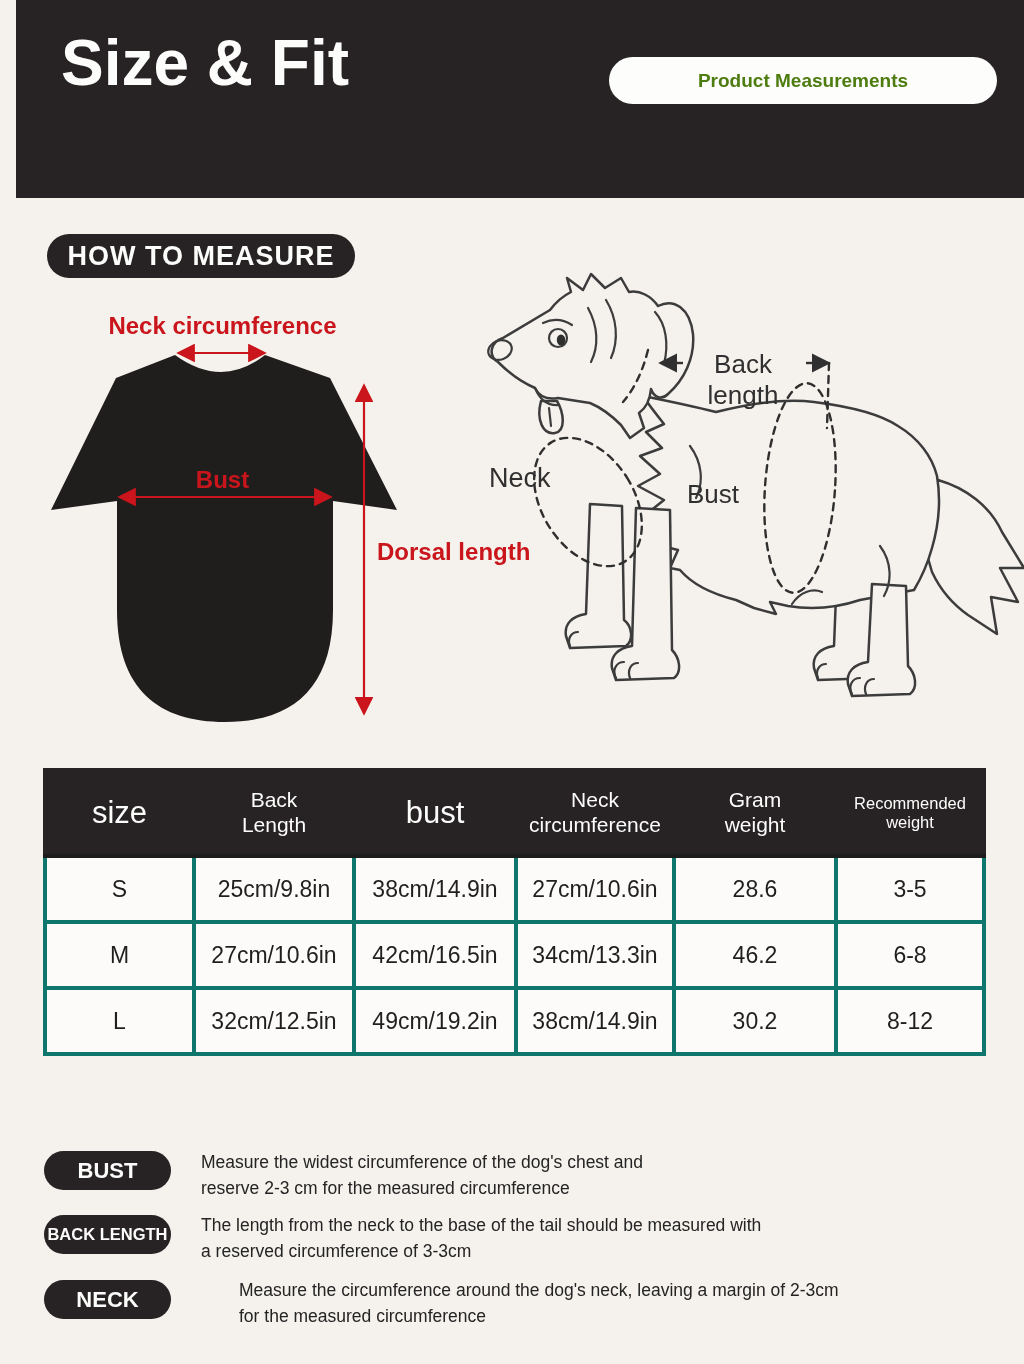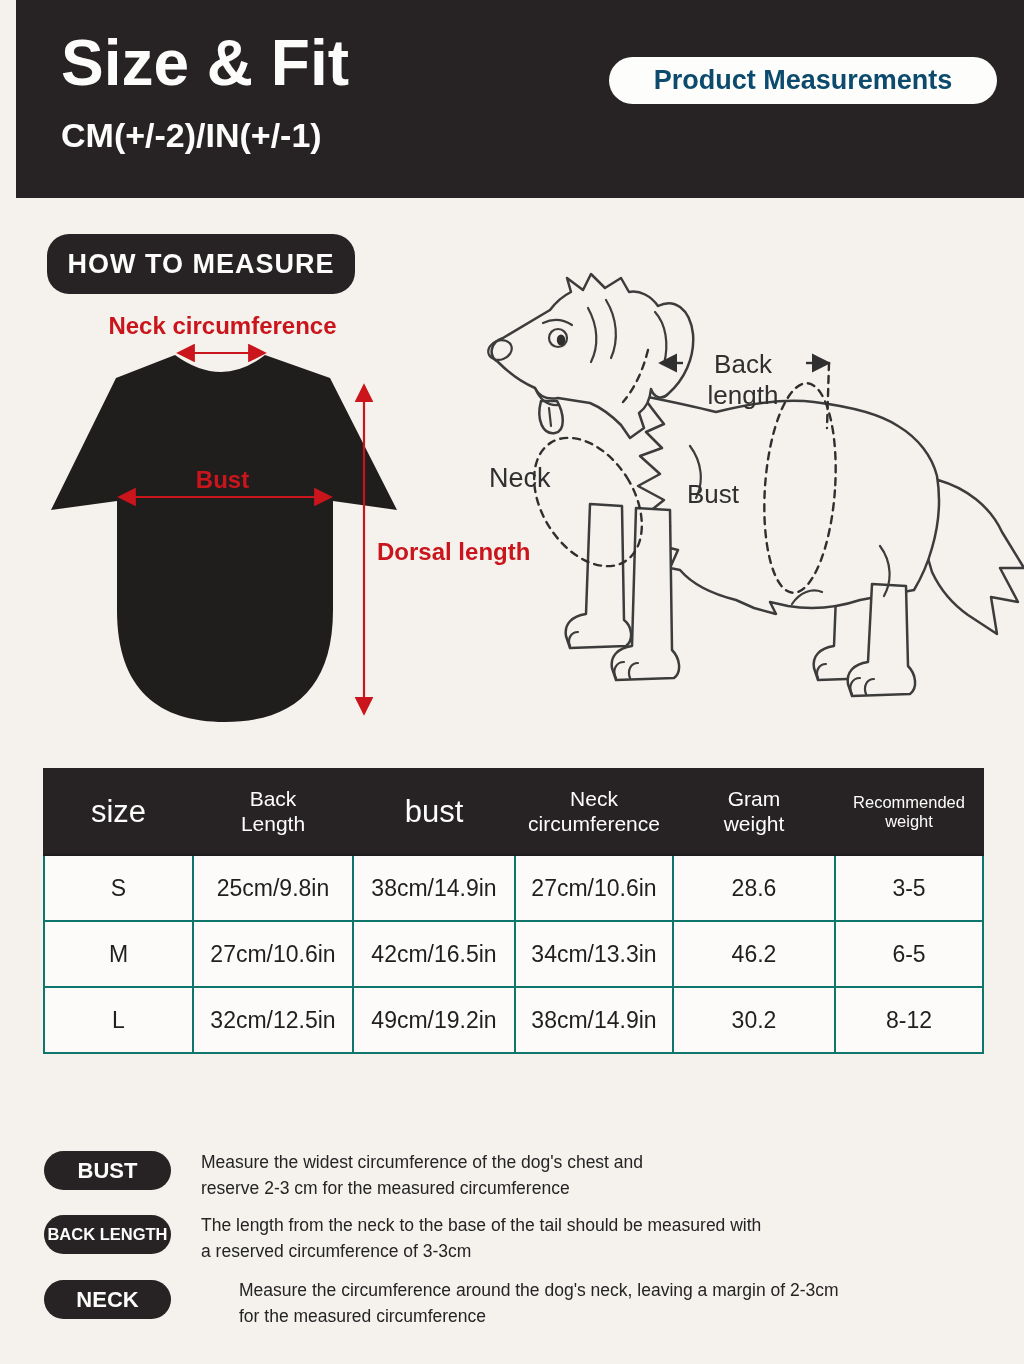--- a/index.html
+++ b/index.html
@@ -5,35 +5,35 @@
   html,body{margin:0;padding:0;}
   body{width:1024px;height:1364px;position:relative;background:#f5f2ed;
        font-family:"Liberation Sans", sans-serif;overflow:hidden;}
   .abs{position:absolute;}
 
   
   .banner{left:16px;top:0;width:1024px;height:198px;background:#272324;}
   .banner-title{left:45px;top:26px;font-size:64px;font-weight:700;color:#fcfcfb;letter-spacing:0px;}
   .banner-sub{left:45px;top:116px;font-size:34px;font-weight:700;color:#fcfcfb;}
   .banner-badge{left:593px;top:57px;width:388px;height:47px;background:#fdfdfc;border-radius:24px;
-       display:flex;align-items:center;justify-content:center;font-size:27px;font-weight:700;color:#0c4a6e;}
-
-  
-  .htm-pill{left:47px;top:234px;width:308px;height:60px;background:#272324;border-radius:22px;
+       display:flex;align-items:center;justify-content:center;font-size:19px;font-weight:700;color:#4d7c0f;}
+
+  
+  .htm-pill{left:47px;top:234px;width:308px;height:44px;background:#272324;border-radius:22px;
        display:flex;align-items:center;justify-content:center;font-size:27px;font-weight:700;
        color:#fcfcfb;letter-spacing:1px;}
 
   
   .red-label{color:#c9151b;font-size:24px;font-weight:600;}
   .center{text-align:center;}
   .dog-label{color:#303030;font-size:26px;}
 
   
   .size-table{left:43px;top:768px;border-collapse:collapse;table-layout:fixed;}
-  .size-table th,.size-table td{border:2px solid #0f766e;text-align:center;vertical-align:middle;padding:0;}
+  .size-table th,.size-table td{border:4px solid #0f766e;text-align:center;vertical-align:middle;padding:0;}
   .size-table thead th{background:#272324;color:#fcfcfb;border-color:#272324;border-bottom-color:#1c1c1c;
        font-weight:400;line-height:1.18;}
   .size-table thead tr{height:86px;}
   .size-table tbody tr{height:66px;}
   .size-table tbody td{background:#fcfbf9;color:#1f1f1f;font-size:23px;}
   .th-big{font-size:31px;}
   .th-med{font-size:21px;}
   .th-small{font-size:16.5px;}
   .td-size{font-size:30px;}
   .preline{white-space:pre-line;}
@@ -46,21 +46,20 @@
   svg{position:absolute;overflow:visible;}
   .ink{fill:#f5f2ed;stroke:#3c3c3c;stroke-width:2.5;stroke-linejoin:round;stroke-linecap:round;}
   .ink-line{fill:none;stroke:#3c3c3c;stroke-width:2.2;stroke-linecap:round;}
   .dash{fill:none;stroke:#2f2f2f;stroke-width:2.4;stroke-dasharray:7 6;stroke-linecap:round;}
 </style>
 </head>
 <body>
 
 <div class="abs banner">
   <div class="abs banner-title">Size &amp; Fit</div>
-  <div class="abs banner-sub">CM(+/-2)/IN(+/-1)</div>
   <div class="abs banner-badge">Product Measurements</div>
 </div>
 
 <div class="abs htm-pill">HOW TO MEASURE</div>
 
 <svg class="abs" style="left:0;top:270px;" width="520" height="480" viewBox="0 0 520 480">
   <defs>
     <marker id="arrRed" viewBox="0 0 10 10" refX="8.5" refY="5" markerWidth="8.5" markerHeight="8.5" orient="auto-start-reverse">
         <path d="M0,0 L10,5 L0,10 Z" fill="#c9151b"></path>
       </marker>
@@ -177,21 +176,21 @@
     <td>27cm/10.6in</td>
     <td>28.6</td>
     <td>3-5</td>
   </tr>
       <tr>
     <td class="td-size">M</td>
     <td>27cm/10.6in</td>
     <td>42cm/16.5in</td>
     <td>34cm/13.3in</td>
     <td>46.2</td>
-    <td>6-5</td>
+    <td>6-8</td>
   </tr>
       <tr>
     <td class="td-size">L</td>
     <td>32cm/12.5in</td>
     <td>49cm/19.2in</td>
     <td>38cm/14.9in</td>
     <td>30.2</td>
     <td>8-12</td>
   </tr>
     </tbody>

